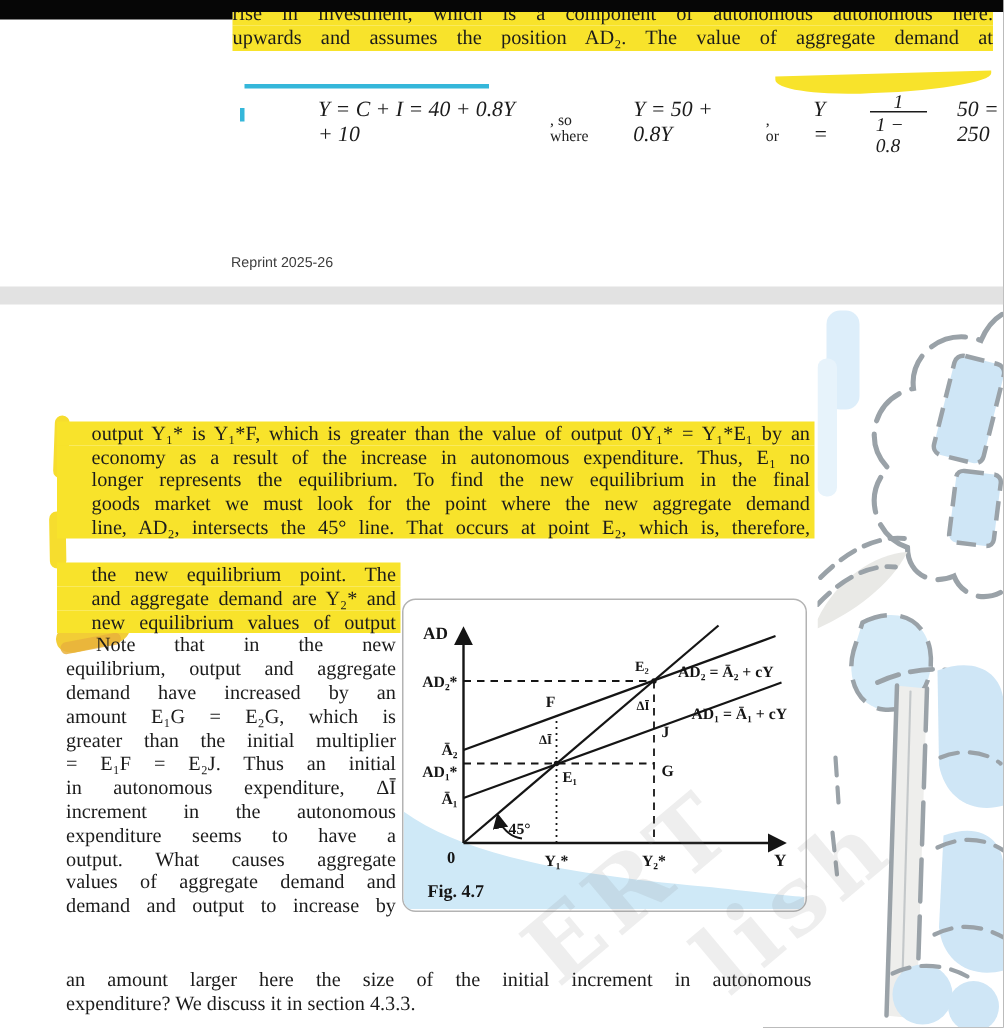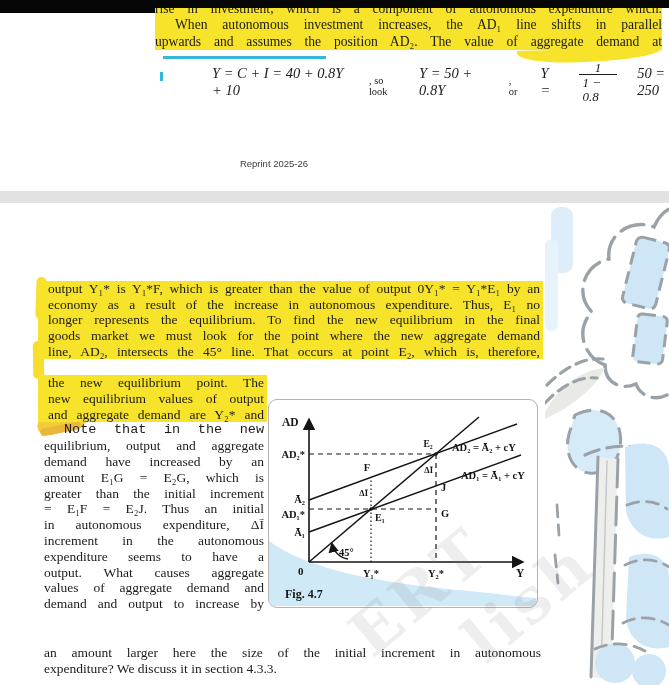--- a/index.html
+++ b/index.html
@@ -16,28 +16,28 @@
   .hl-tail{position:absolute;left:517px;top:49px;width:144px;height:13px;background:#f8e32b;
            border-radius:0 0 70% 45% / 0 0 100% 95%;transform:rotate(-1.6deg);z-index:0;}
   .cyan-rule{position:absolute;left:163px;top:56px;width:163px;height:2.6px;background:#35b7da;}
   
   .fn-tick{position:absolute;left:160px;top:72px;width:2.5px;height:9px;background:#35b7da;}
   .eq{position:absolute;left:184px;top:63px;width:470px;height:38px;display:flex;align-items:center;gap:20px;
       font-size:14.5px;font-style:italic;margin-left:28px;}
   .eq .conn{font-size:10.5px;font-style:normal;position:relative;top:4px;color:#222;}
   .frac{display:inline-flex;flex-direction:column;align-items:center;font-size:13px;line-height:1.05;font-style:italic;}
   .frac .den{border-top:1.3px solid #1b1b1b;padding:1px 4px 0 4px;}
-  .reprint{position:absolute;left:154px;top:158px;width:240px;text-align:center;
+  .reprint{position:absolute;left:154px;top:170px;width:240px;text-align:left;
            font-family:"Liberation Sans","DejaVu Sans",sans-serif;font-size:9.5px;color:#3d3d3d;}
   .divider{position:absolute;left:0;top:191px;width:669px;height:12px;background:#e2e2e2;}
   
   .bline{font-size:13.5px;line-height:15.65px;text-align:justify;text-align-last:justify;}
-  .bline.hl{margin-left:-6px;padding-left:10px;margin-right:-3px;padding-right:3px;}
+  .bline.hl{margin-left:-6px;padding-left:23px;margin-right:-3px;padding-right:3px;}
   .bline.end{text-align-last:left;}
-  .bline.indent{text-indent:20px;font-family:Liberation Mono, monospace;}
+  .bline.indent{text-indent:20px;}
   .para1{position:absolute;left:44px;top:281px;width:496px;}
   .col{position:absolute;left:44px;top:375px;width:220px;}
   .col .bline{line-height:15.8px;}
   .bottom{position:absolute;left:44px;top:645px;width:497px;}
   
   .mm{position:absolute;background:#f6dd2e;border-radius:5px;z-index:0;}
   .mm1{left:36px;top:277px;width:10px;height:42px;transform:rotate(2deg);}
   .mm2{left:33px;top:341px;width:11px;height:38px;transform:rotate(-1deg);}
   .smear1{position:absolute;left:37px;top:413px;width:50px;height:19px;background:#f2cd36;
           border-radius:12px/9px;transform:rotate(-13deg);z-index:0;}
@@ -59,33 +59,32 @@
   .figtext{font-family:"Liberation Serif","DejaVu Serif",serif;font-weight:600;fill:#151515;}
 </style>
 </head>
 <body>
 
 <div class="page">
 
   <div class="hl-tail"></div>
   <div class="toptext">
 
-  <div class="tline hl">rise in investment, which is a component of autonomous expenditure which.</div>
-      <div class="tline hl indent">When autonomous investment increases, the AD₁ line shifts in parallel</div>
+  <div class="tline hl">rise in investment, which is a component of autonomous autonomous here.</div>
       <div class="tline hl">upwards and assumes the position AD₂. The value of aggregate demand at</div>
     </div>
   <div class="bar-top"></div>
   <div class="bar-topleft"></div>
 
   <div class="cyan-rule"></div>
   <div class="fn-tick"></div>
 
   <div class="eq">
     <span>Y = C + I = 40 + 0.8Y + 10</span>
-    <span class="conn">, so look</span>
+    <span class="conn">, so where</span>
     <span>Y = 50 + 0.8Y</span>
     <span class="conn">, or</span>
     <span>Y =</span>
     <span class="frac">
       <span class="num">1</span>
       <span class="den">1 − 0.8</span>
     </span>
     <span>50 = 250</span>
   </div>
 
@@ -101,27 +100,27 @@
 
   <div class="bline hl">output Y₁* is Y₁*F, which is greater than the value of output 0Y₁* = Y₁*E₁ by an</div>
       <div class="bline hl">economy as a result of the increase in autonomous expenditure. Thus, E₁ no</div>
       <div class="bline hl">longer represents the equilibrium. To find the new equilibrium in the final</div>
       <div class="bline hl">goods market we must look for the point where the new aggregate demand</div>
       <div class="bline hl">line, AD₂, intersects the 45° line. That occurs at point E₂, which is, therefore,</div>
     </div>
   <div class="col">
 
   <div class="bline hl">the new equilibrium point. The</div>
+      <div class="bline hl">and aggregate demand are Y₂* and</div>
       <div class="bline hl">new equilibrium values of output</div>
-      <div class="bline hl">and aggregate demand are Y₂* and</div>
       <div class="bline indent">Note that in the new</div>
       <div class="bline">equilibrium, output and aggregate</div>
       <div class="bline">demand have increased by an</div>
       <div class="bline">amount E₁G = E₂G, which is</div>
-      <div class="bline">greater than the initial increment</div>
+      <div class="bline">greater than the initial multiplier</div>
       <div class="bline">= E₁F = E₂J. Thus an initial</div>
       <div class="bline">in autonomous expenditure, ΔĪ</div>
       <div class="bline">increment in the autonomous</div>
       <div class="bline">expenditure seems to have a</div>
       <div class="bline">output. What causes aggregate</div>
       <div class="bline">values of aggregate demand and</div>
       <div class="bline">demand and output to increase by</div>
     </div>
   <div class="bottom">
 

